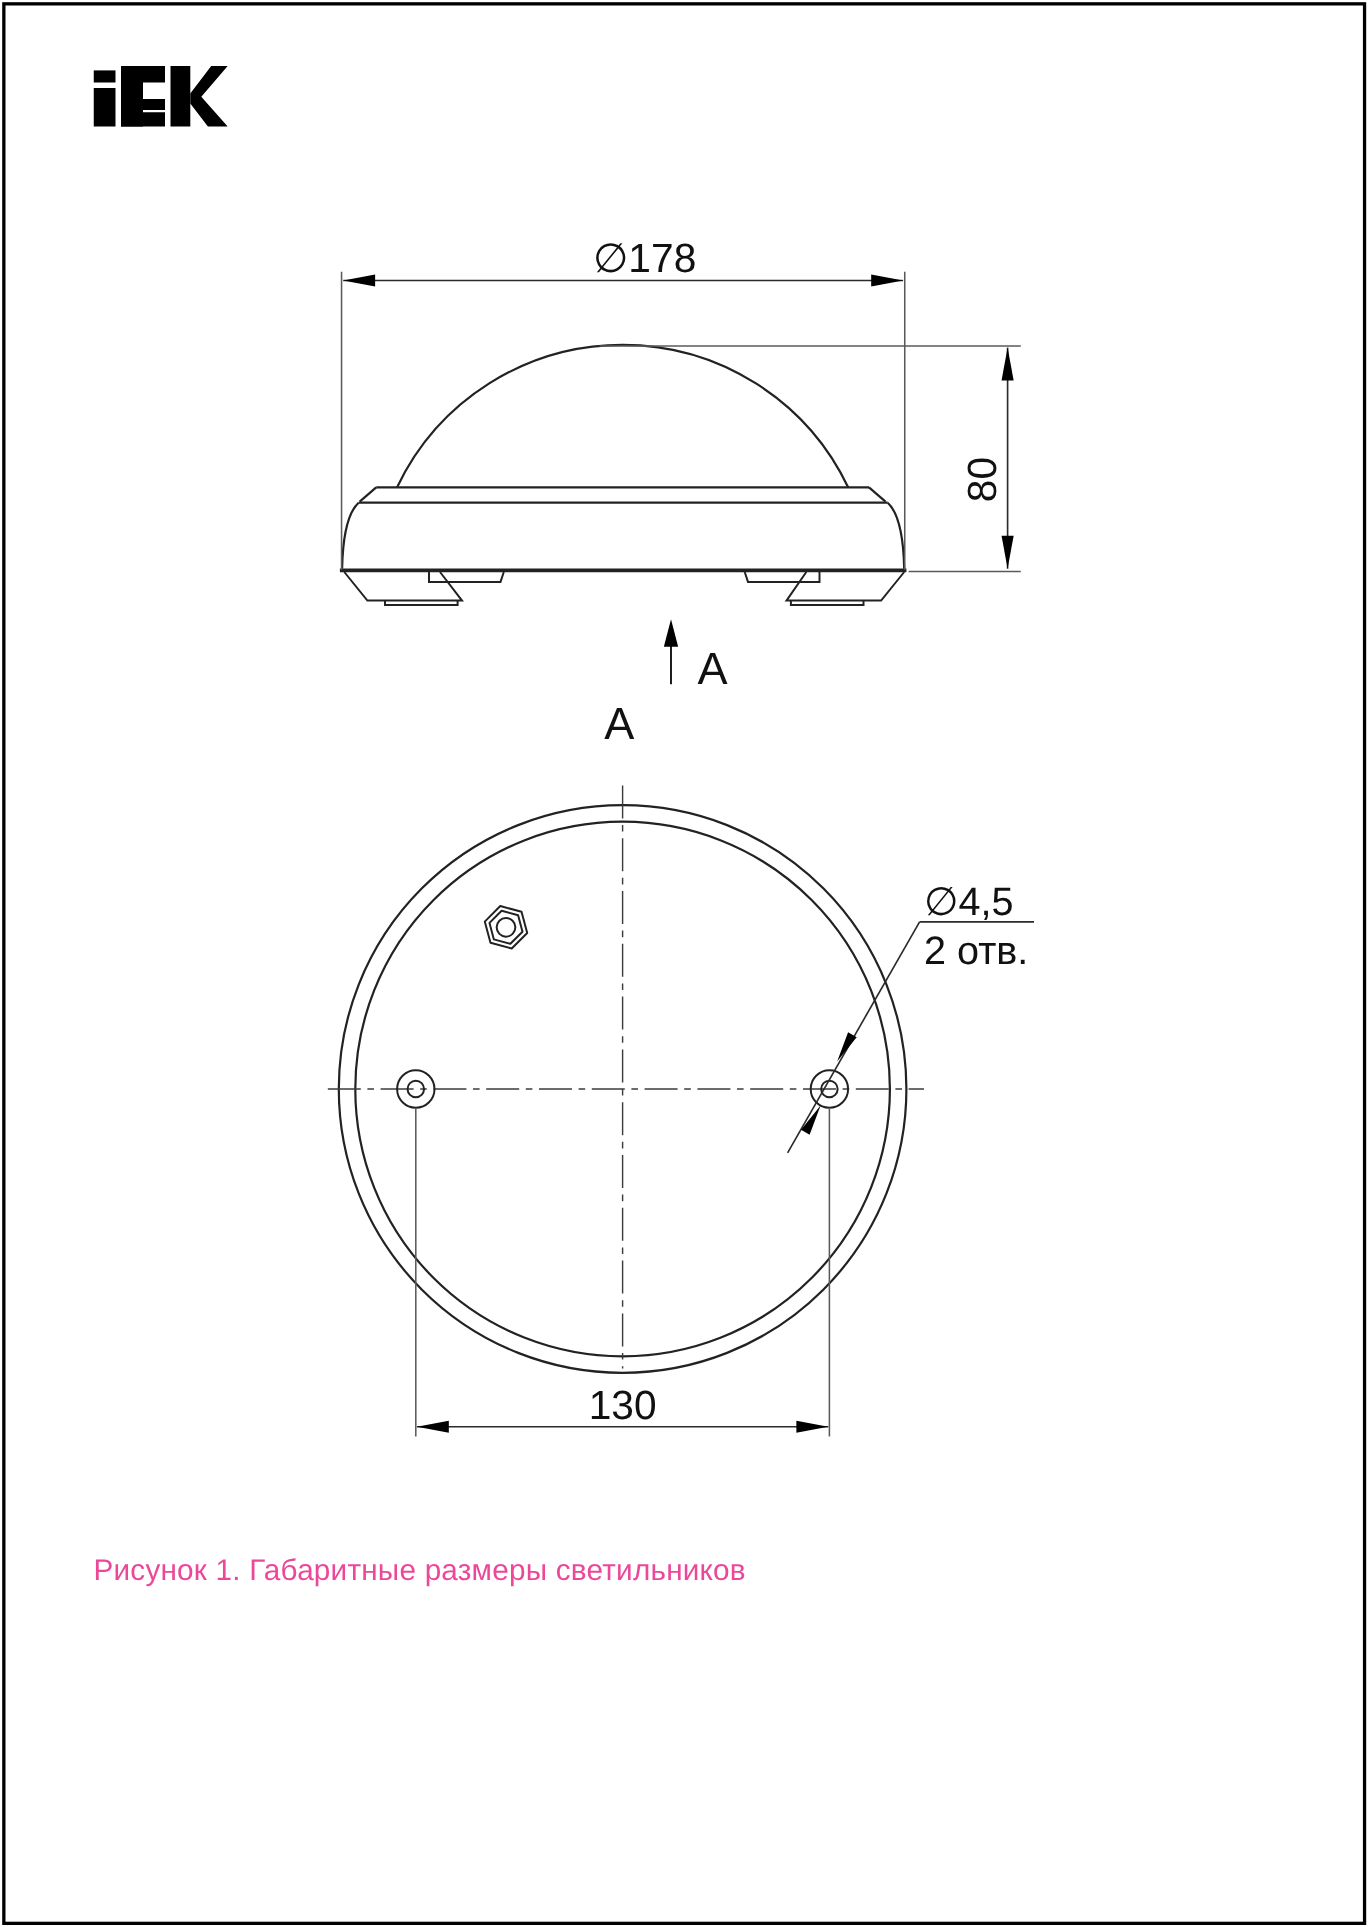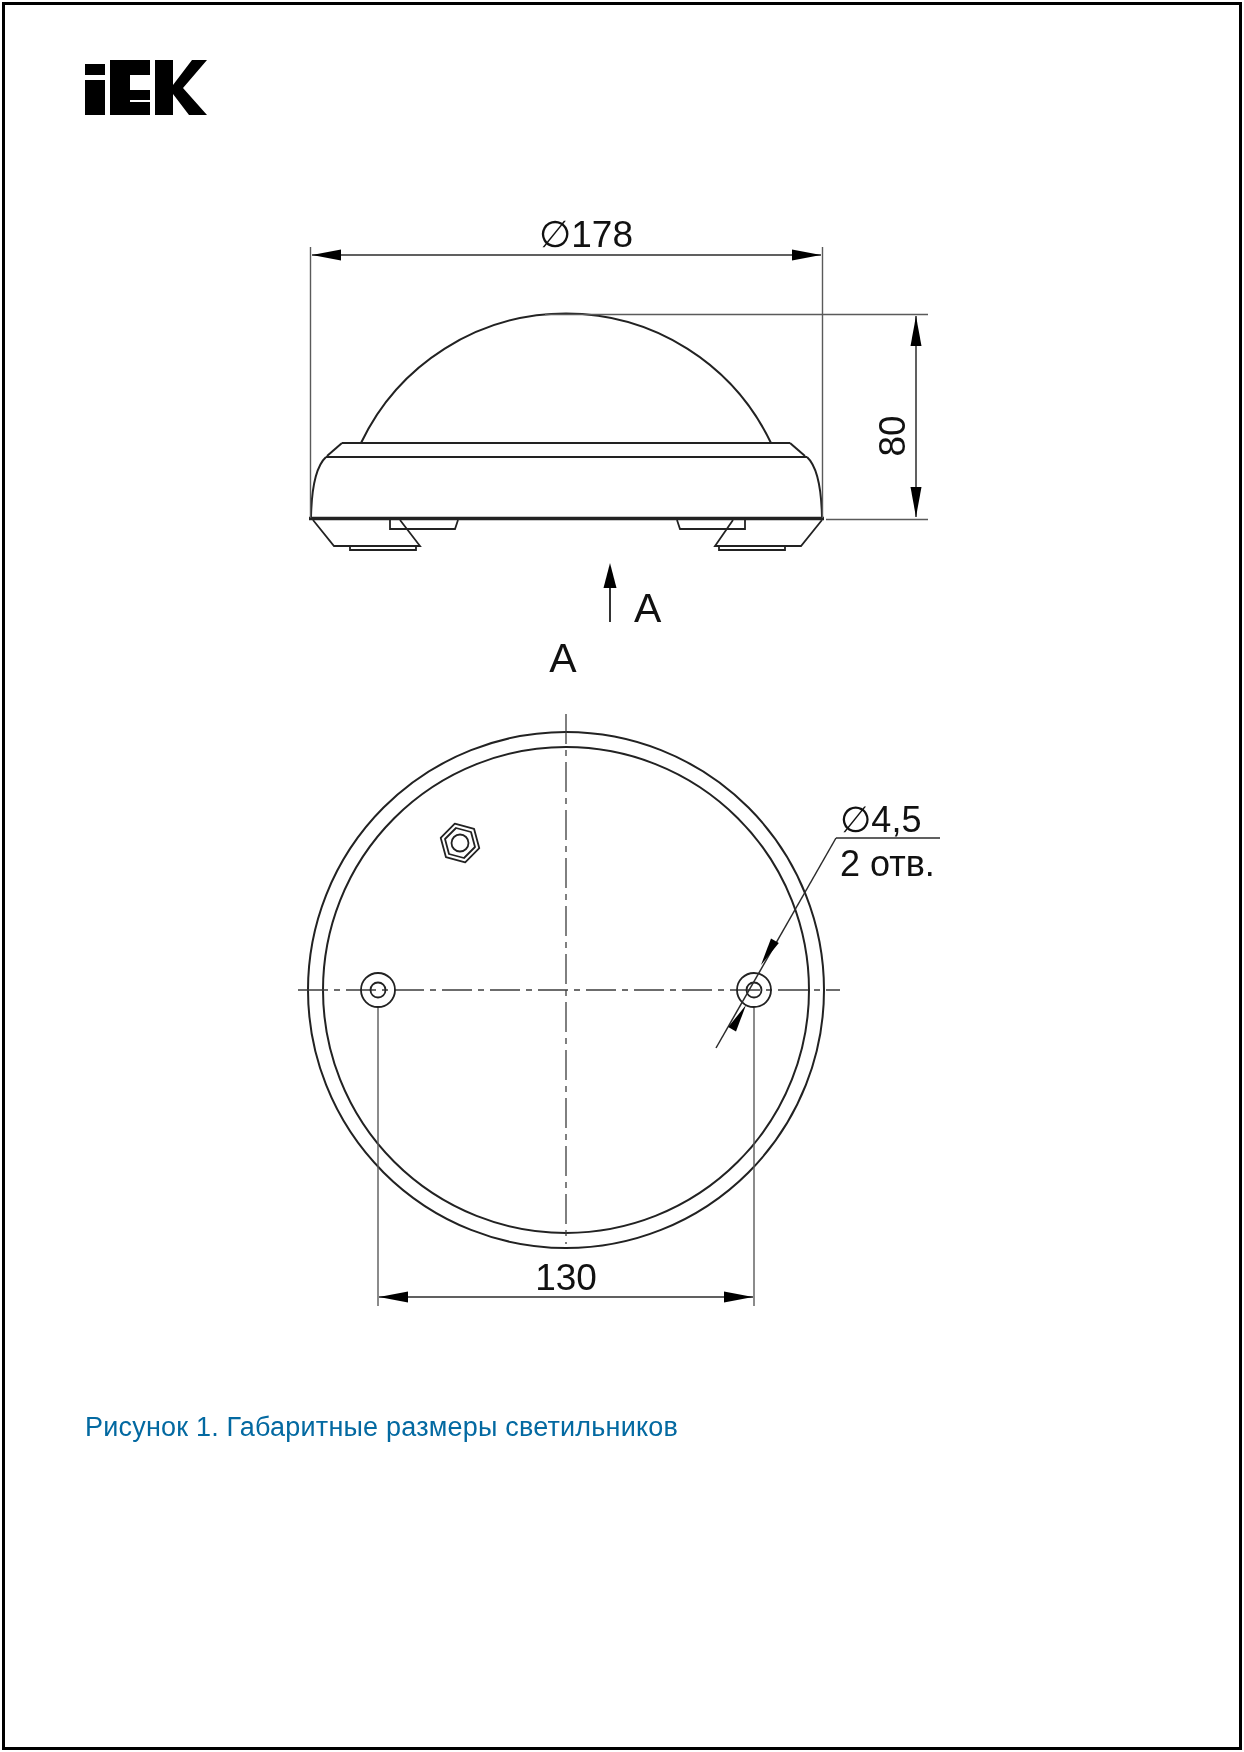--- a/index.html
+++ b/index.html
@@ -1,20 +1,20 @@
 <!DOCTYPE html>
 <html><head>
 <meta charset="utf-8">
 <style>
   html,body{margin:0;padding:0;background:#ffffff;}
   body{width:1244px;height:1752px;position:relative;font-family:"Liberation Sans",sans-serif;color:#1a1a1a;overflow:hidden;}
   .page-border{position:absolute;left:2px;top:2px;right:2px;bottom:2px;border:3px solid #000;pointer-events:none;}
   .logo{position:absolute;left:85px;top:57px;width:122px;height:60px;}
   .drawing{position:absolute;left:0;top:0;width:1244px;height:1752px;}
-  .caption{position:absolute;left:85px;top:1412px;font-size:27px;letter-spacing:0.2px;color:#0369a1;}
+  .caption{position:absolute;left:85px;top:1412px;font-size:27px;letter-spacing:0.2px;color:#ec4899;}
   .dim-text{font-size:37px;fill:#111;}
   .callout-text{font-size:36px;fill:#111;}
   .view-label{font-size:41px;fill:#111;}
   text{font-family:"Liberation Sans",sans-serif;}
 </style>
 </head>
 <body>
 
 <div class="page-border"></div>
 

